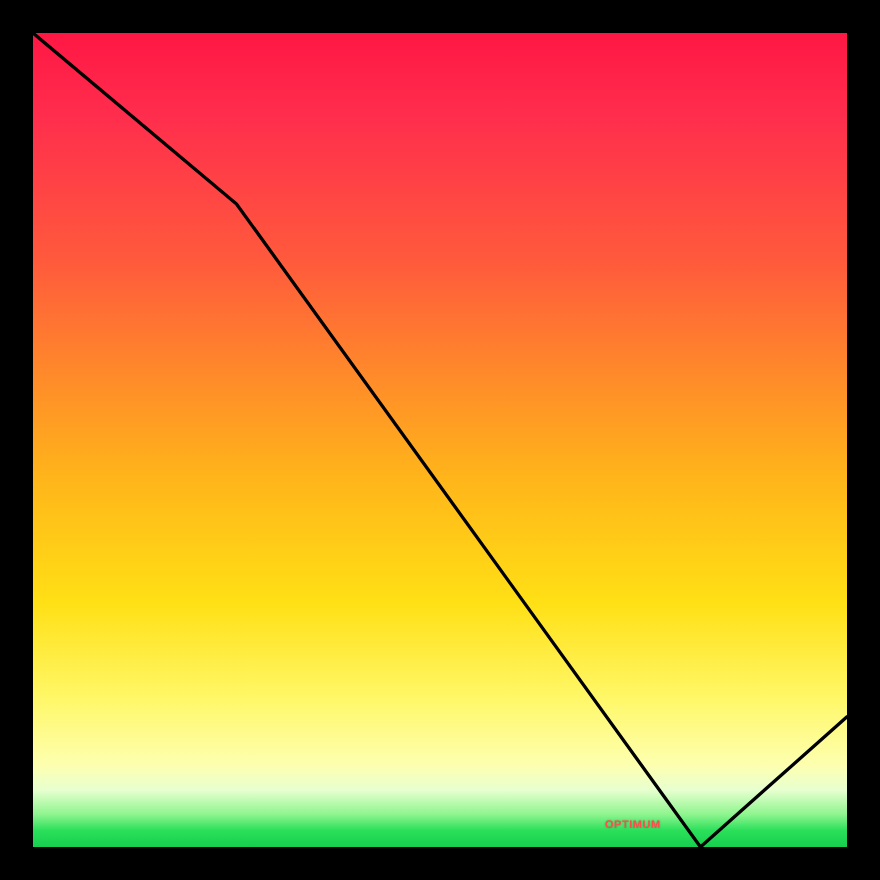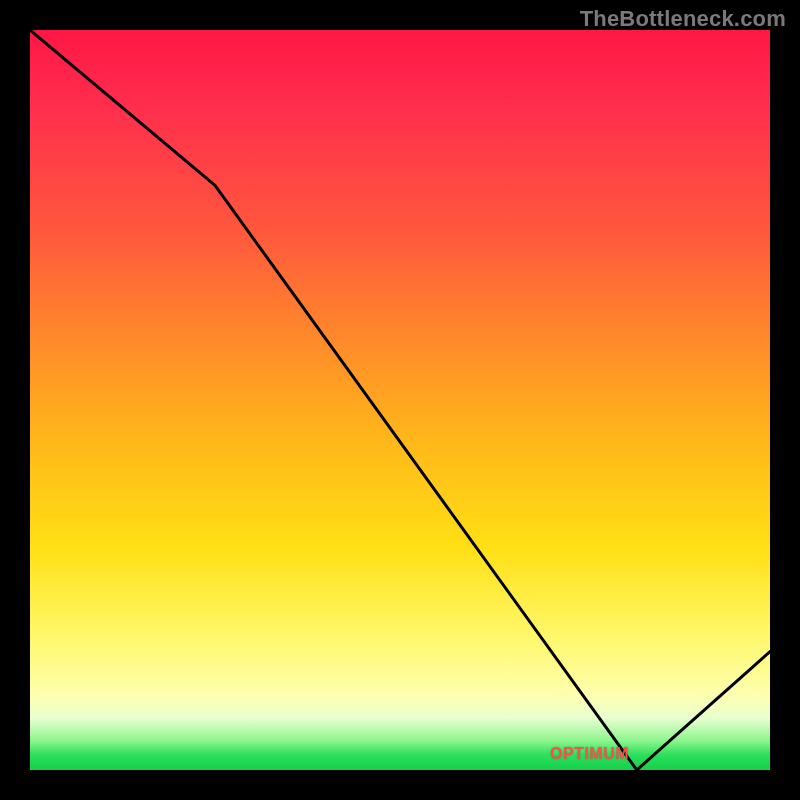--- a/index.html
+++ b/index.html
@@ -63,33 +63,32 @@
     position: absolute;
     left: 0;
     top: 0;
     width: 740px;
     height: 740px;
     pointer-events: none;
   }
   .optimum-label {
     position: absolute;
     color: #ff4d4d;
-    font-size: 16px;
+    font-size: 10px;
     font-weight: 700;
     letter-spacing: 0.5px;
     user-select: none;
     text-shadow: 0 0 2px rgba(0,0,0,0.25);
   }
 </style>
 </head>
 <body>
 
 <div class="frame">
 
-  <div class="watermark">TheBottleneck.com</div>
 
   <div class="plot-outer">
     <div class="plot-inner"></div>
 
     <svg class="curve" viewBox="0 0 740 740" preserveAspectRatio="none">
       <path id="curve-path" d="M0.0 0.0 L185.0 155.4 L606.8 740.0 L740.0 621.6" fill="none" stroke="#000" stroke-width="3" stroke-linejoin="round" stroke-linecap="round"></path>
     </svg>
 
     <div class="optimum-label" id="optimum-label" style="left: 520px; top: 715.2px;">OPTIMUM</div>
   </div>

